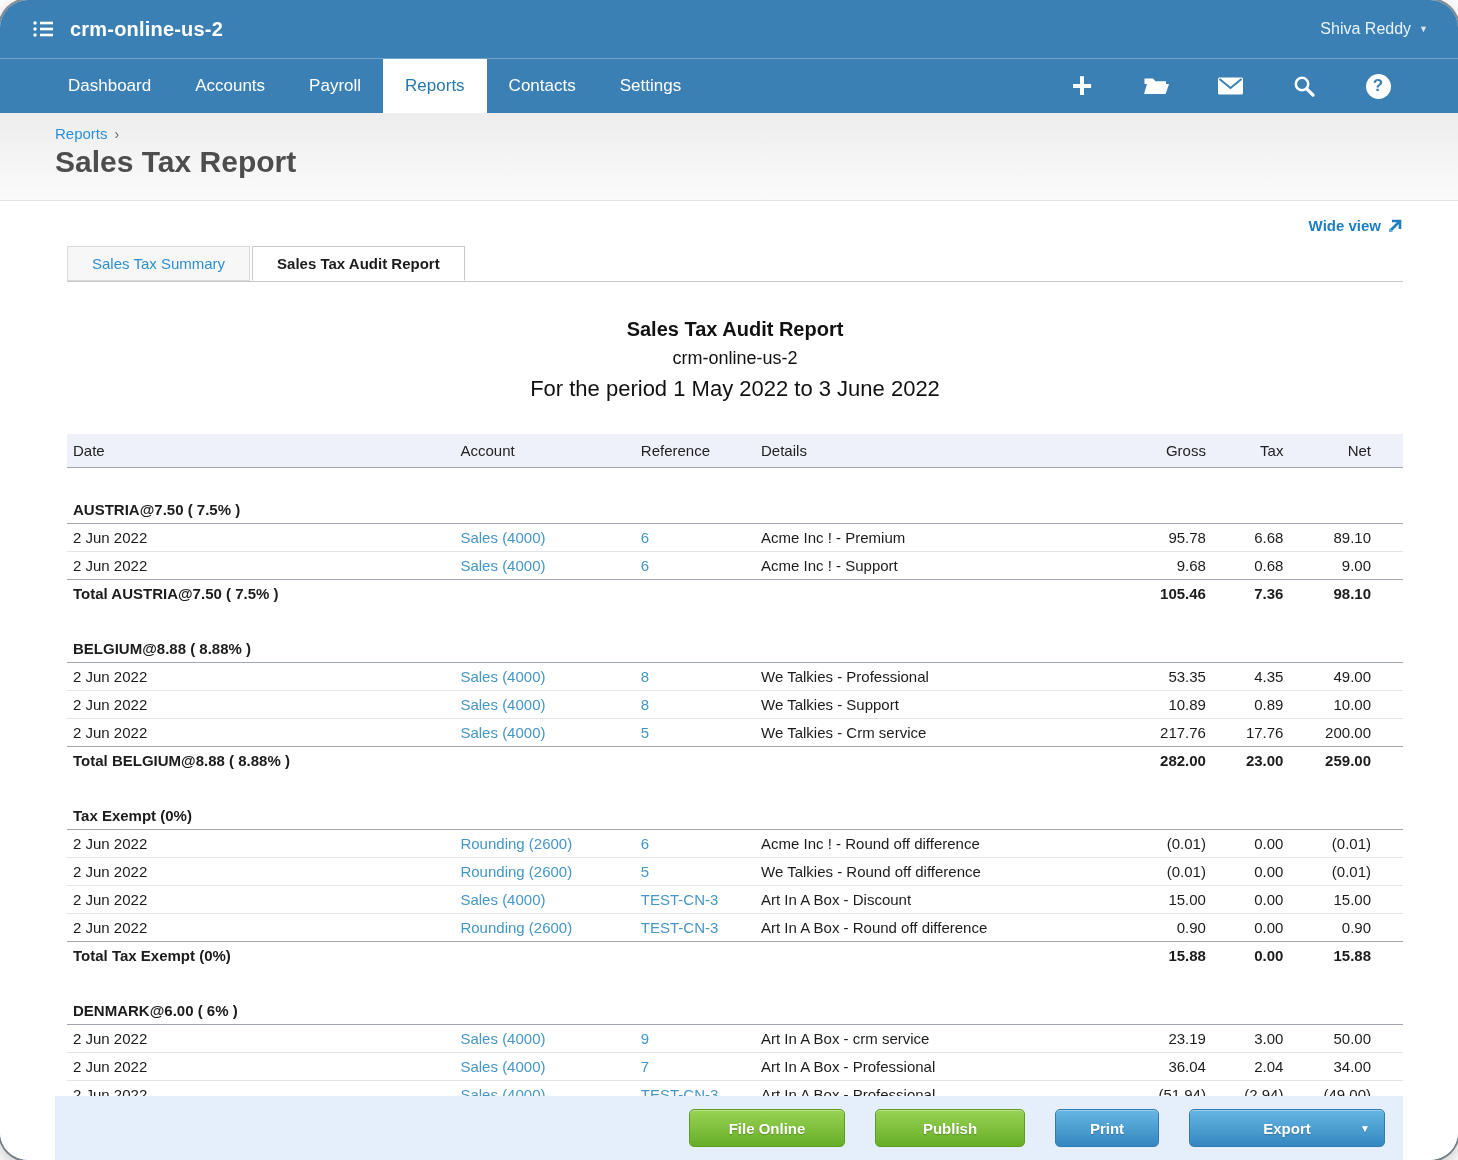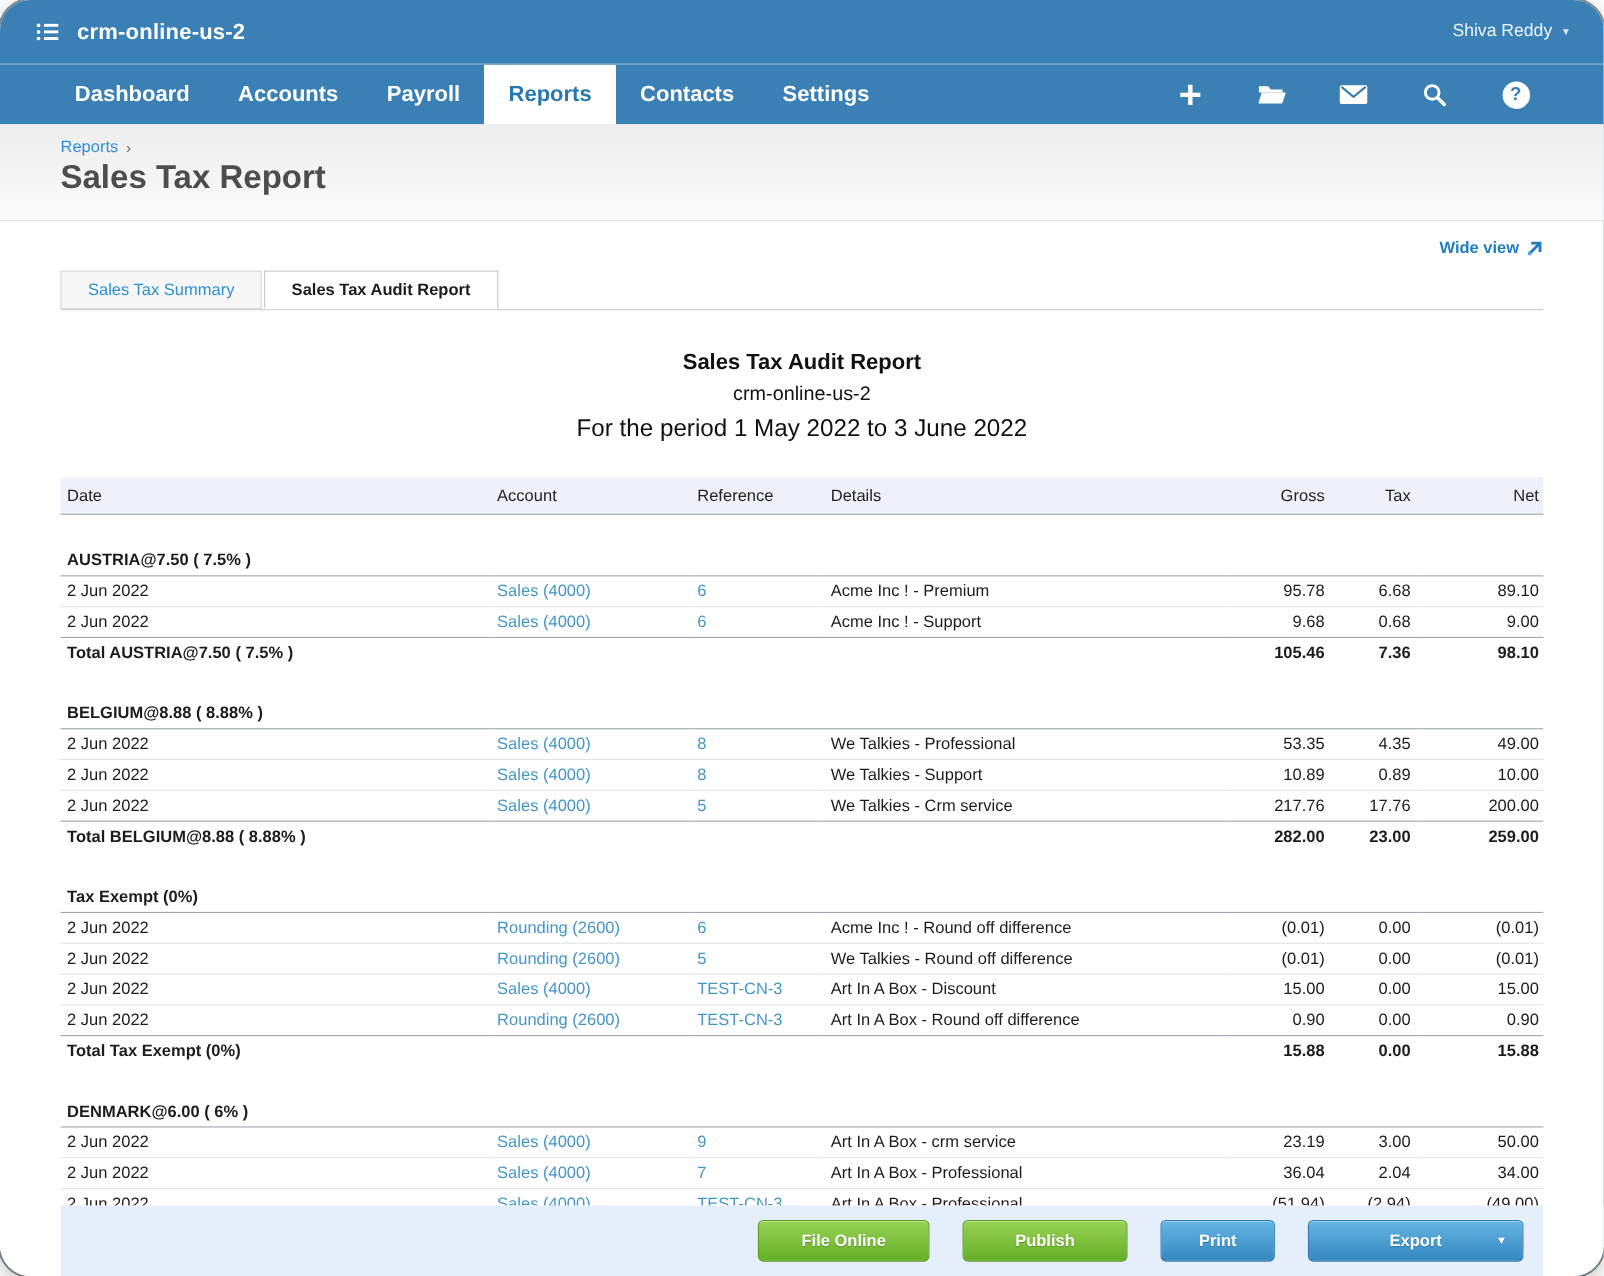--- a/index.html
+++ b/index.html
@@ -6,50 +6,50 @@
   .window{width:1458px;height:1160px;border-radius:28px;overflow:hidden;position:relative;background:#fff;
           box-shadow:0 0 0 2px rgba(35,52,66,.55),0 6px 20px rgba(0,0,0,.25);margin:0 auto;}
   
   .topbar{height:58px;background:#3b80b4;display:flex;align-items:center;justify-content:space-between;padding:0 30px 0 30px;}
   .topbar-left{display:flex;align-items:center;gap:12px;}
   .org-name{color:#fff;font-weight:bold;font-size:20px;letter-spacing:.2px;cursor:pointer;}
   .user-menu{color:#eaf3fa;font-size:16px;display:flex;align-items:center;gap:8px;cursor:pointer;}
   .caret{font-size:9px;color:#d7e6f2;}
   
   .navbar{height:54px;background:#3b80b4;border-top:1px solid rgba(255,255,255,.28);display:flex;align-items:stretch;padding-left:46px;}
-  .nav-item{display:flex;align-items:center;padding:0 22px;color:#fff;font-weight:bold;font-size:20px;cursor:pointer;text-decoration:none;}
+  .nav-item{display:flex;align-items:center;padding:0 22px;color:#fff;font-weight:normal;font-size:17px;cursor:pointer;text-decoration:none;}
   .nav-item.active{background:#fff;color:#2878b0;}
   .nav-icons{margin-left:auto;display:flex;align-items:center;gap:46px;padding-right:66px;}
   .icon-btn{width:28px;height:28px;display:flex;align-items:center;justify-content:center;cursor:pointer;}
   .plus-glyph{color:#fff;font-size:36px;font-weight:bold;line-height:26px;}
   .help-circle{width:25px;height:25px;border-radius:50%;background:#fff;color:#3b80b4;font-weight:bold;font-size:17px;
                display:flex;align-items:center;justify-content:center;}
   
   .pageheader{height:88px;background:linear-gradient(#ededed,#fbfbfb);border-bottom:1px solid #e3e3e3;padding:12px 55px 0 55px;box-sizing:border-box;}
   .breadcrumb{font-size:15px;color:#2d91d5;display:flex;align-items:center;gap:7px;width:max-content;cursor:pointer;}
   .crumb-chev{color:#666;font-size:14px;}
   .page-title{font-size:30px;font-weight:bold;color:#4d4d4d;margin-top:3px;}
   
-  .content{padding:0 55px;}
+  .content{padding:0 55px;margin-left:12px;}
   .wideview-row{display:flex;justify-content:flex-end;padding:16px 0 12px 0;}
   .wideview{color:#1d7dc0;font-weight:bold;font-size:15px;display:flex;align-items:center;gap:6px;cursor:pointer;}
   .tabs{display:flex;border-bottom:1px solid #c9c9c9;align-items:flex-start;}
   .tab{padding:8px 24px;font-size:15px;border:1px solid #d9d9d9;background:#f7f7f7;color:#2e8fd0;cursor:pointer;}
   .tab + .tab{margin-left:2px;}
   .tab.active{background:#fff;color:#1c1c1c;font-weight:bold;border-color:#c9c9c9;margin-bottom:-1px;border-bottom:1px solid #fff;}
   .report-heading{text-align:center;margin:36px 0 32px 0;color:#111;}
   .report-title{font-size:20px;font-weight:bold;}
   .report-org{font-size:18px;margin-top:7px;}
   .report-period{font-size:22px;margin-top:7px;}
   
   table.report{width:100%;border-collapse:collapse;font-size:15px;color:#1c1c1c;}
   table.report th{background:#eef1f9;font-weight:normal;text-align:left;padding:8px 6px;border-bottom:1px solid #9fa6ae;color:#222;}
   table.report th.num{text-align:right;}
   table.report td{padding:5px 6px;}
-  table.report th:last-child, table.report td:last-child{padding-right:4px;}
+  table.report th:last-child, table.report td:last-child{padding-right:32px;}
   .num{text-align:right;}
   .data-row td{border-bottom:1px solid #e2e4e7;}
   .data-row.last td{border-bottom:none;}
   .section-row td{font-weight:bold;border-bottom:1px solid #9fa6ae;padding-top:6px;}
   .total-row td{font-weight:bold;border-top:1px solid #9fa6ae;padding-top:6px;}
   .spacer-row td{height:18px;padding:0;}
   .cell-link{color:#4596c8;text-decoration:none;cursor:pointer;}
   
   .footer{position:absolute;left:0;right:0;bottom:0;height:64px;background:#fff;padding:0 55px;box-sizing:border-box;}
   .footer-strip{background:#e5eefb;height:100%;display:flex;align-items:center;justify-content:flex-end;gap:30px;padding-right:18px;box-sizing:border-box;}

